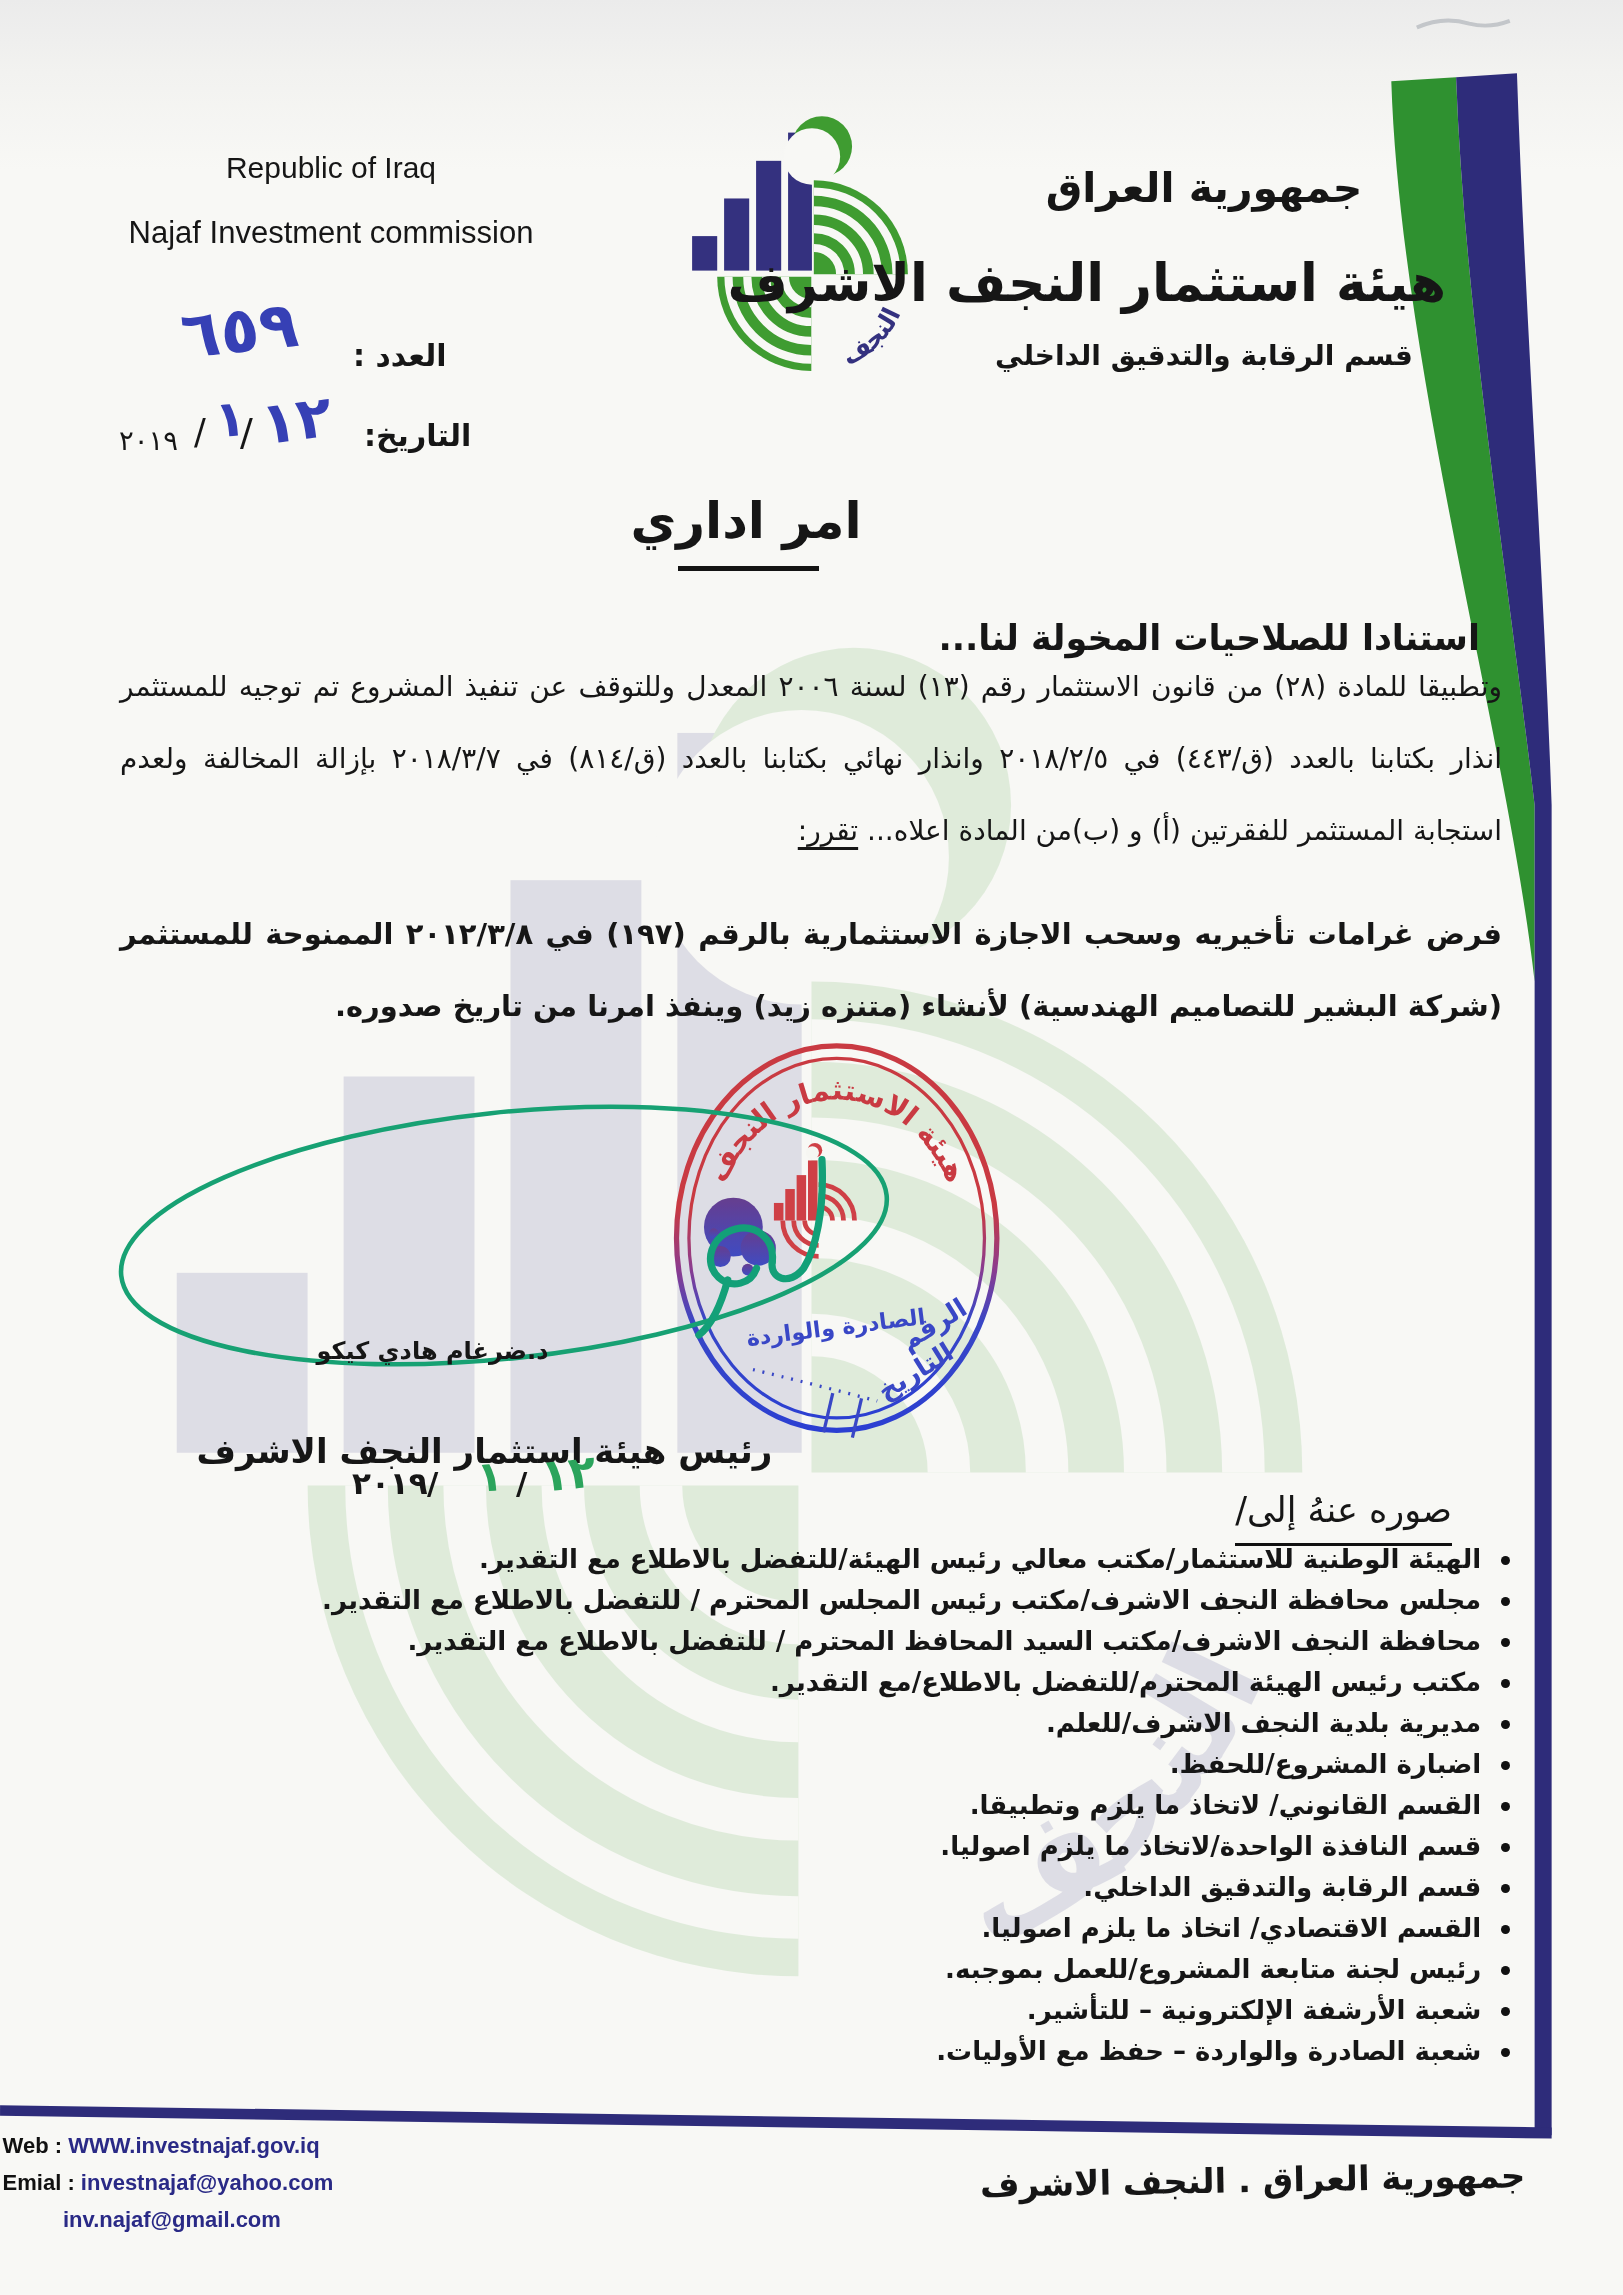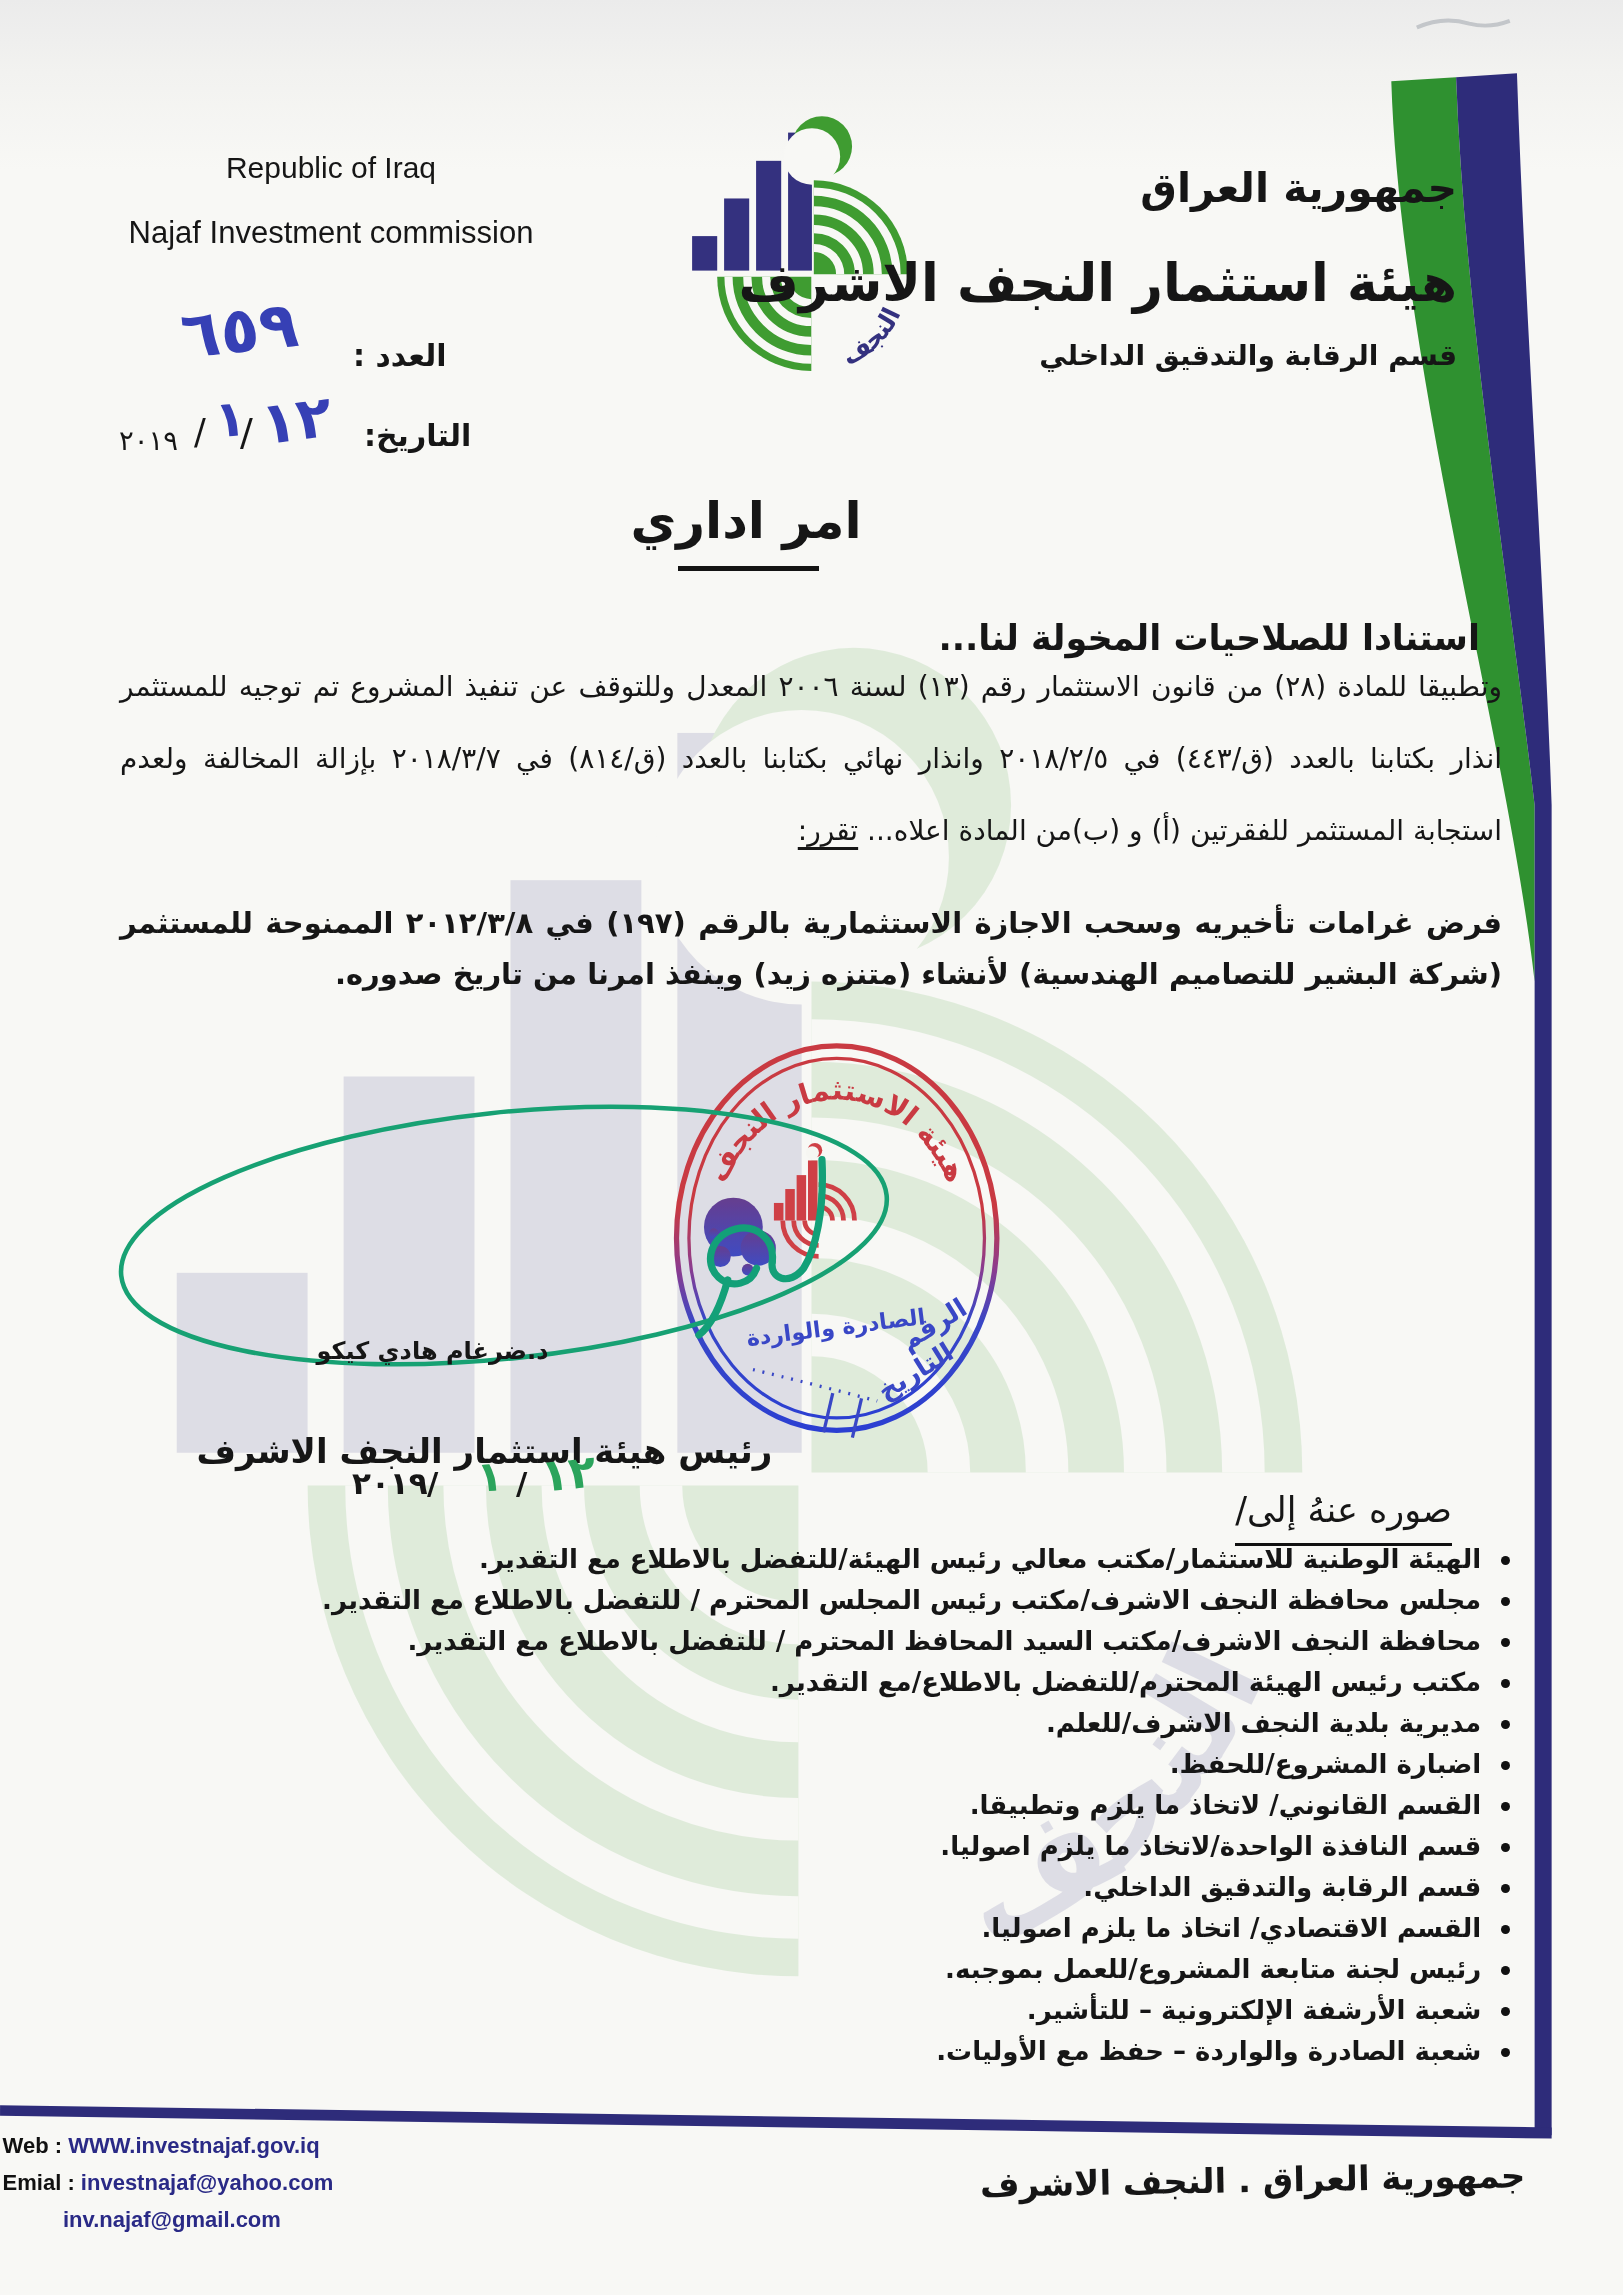--- a/index.html
+++ b/index.html
@@ -8,35 +8,35 @@
     background:linear-gradient(180deg,#ebebeb 0px,#f2f2f0 72px,#f8f8f5 170px,#f8f8f5 100%);
     font-family:"DejaVu Sans",sans-serif;color:#161616;
   }
   .abs{position:absolute;}
   svg{display:block;}
   .en{font-family:"Liberation Sans","DejaVu Sans",sans-serif;}
   
   .hdr-en{left:79px;top:149px;width:504px;text-align:center;font-weight:normal;line-height:1.25;}
   .hdr-en .l1{font-size:30px;}
   .hdr-en .l2{font-size:31px;margin-top:27.5px;white-space:nowrap;}
-  .hdr-ar{right:166px;top:164px;width:484px;direction:rtl;font-weight:bold;}
+  .hdr-ar{right:177px;top:164px;width:484px;text-align:center;direction:rtl;font-weight:bold;}
   .hdr-ar .l1{font-size:41px;}
   .hdr-ar .l2{font-size:52px;margin-top:41px;white-space:nowrap;}
   .hdr-ar .l3{font-size:28px;margin-top:26px;font-weight:bold;}
   .meta-label{font-size:30px;direction:rtl;font-weight:bold;}
   .hw-blue{color:#3640b5;font-weight:bold;}
   
   .doc-title{left:628px;top:492px;width:236px;text-align:center;font-size:50px;font-weight:bold;}
   .title-line{left:678px;top:566px;width:141px;height:4.6px;background:#141414;}
   .opening{right:143px;top:618px;font-size:35px;font-weight:bold;direction:rtl;}
   
   .body-p{right:121px;top:0;width:1382px;direction:rtl;text-align:justify;text-align-last:right;
           font-size:28px;line-height:72px;}
   .p1{top:651px;}
-  .p2{top:898px;font-weight:bold;font-size:29px;line-height:51px;}
+  .p2{top:898px;font-weight:bold;font-size:29px;line-height:72px;}
   .u{text-decoration:underline;text-decoration-thickness:2.6px;text-underline-offset:6.5px;}
   
   .sig-name{left:236px;top:1337px;width:393px;text-align:center;font-size:24px;font-weight:bold;direction:rtl;white-space:nowrap;}
   .sig-title{left:164px;top:1431px;width:641px;text-align:center;font-size:34px;font-weight:bold;direction:rtl;white-space:nowrap;}
   .green-hw{color:#2ba45c;font-weight:bold;}
   
   .copies-h{right:171px;top:1490px;font-size:35px;font-weight:normal;direction:rtl;
             border-bottom:3.3px solid #111;padding-bottom:13px;}
   .copies{right:113px;top:1539px;width:1113px;direction:rtl;}
   .copy-item{font-size:26px;font-weight:bold;height:41px;line-height:41px;white-space:nowrap;}

